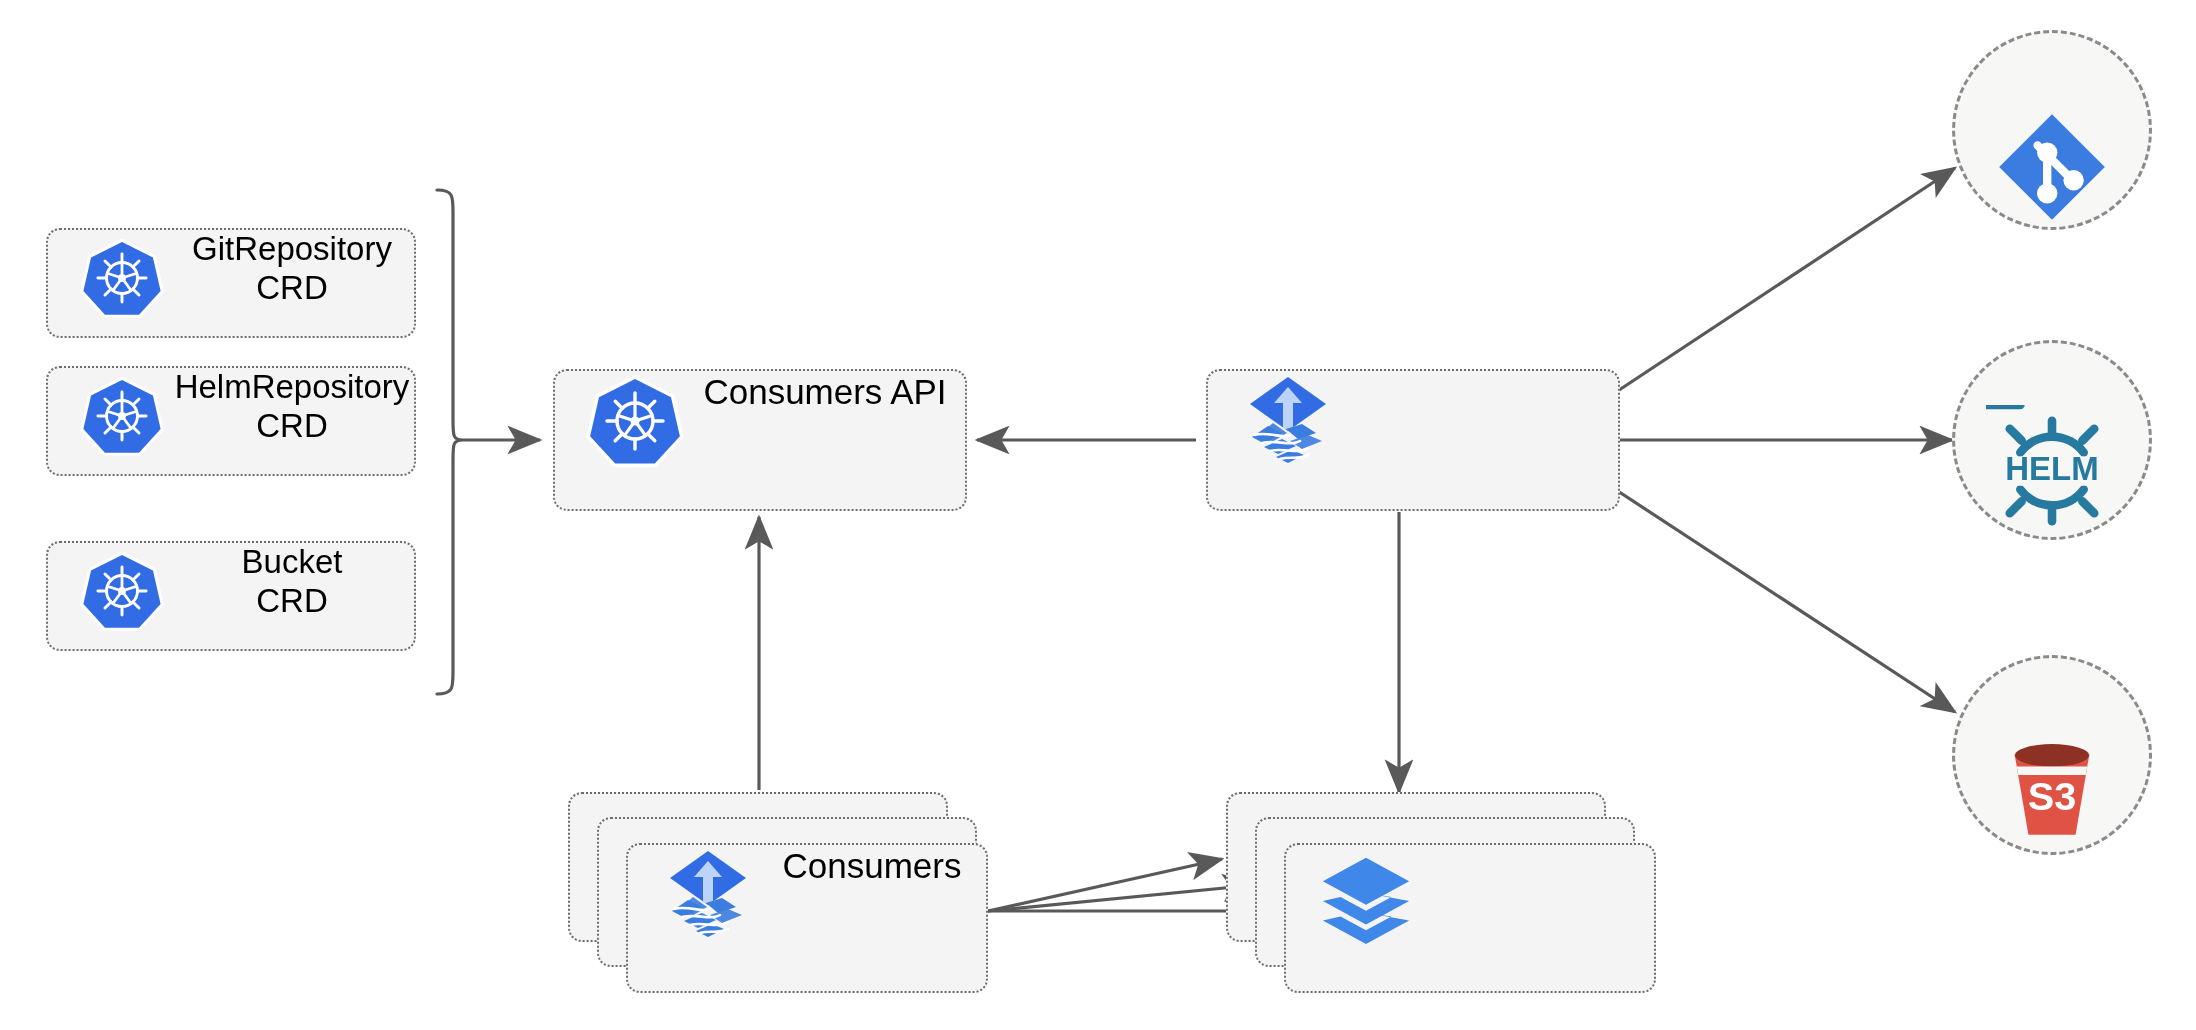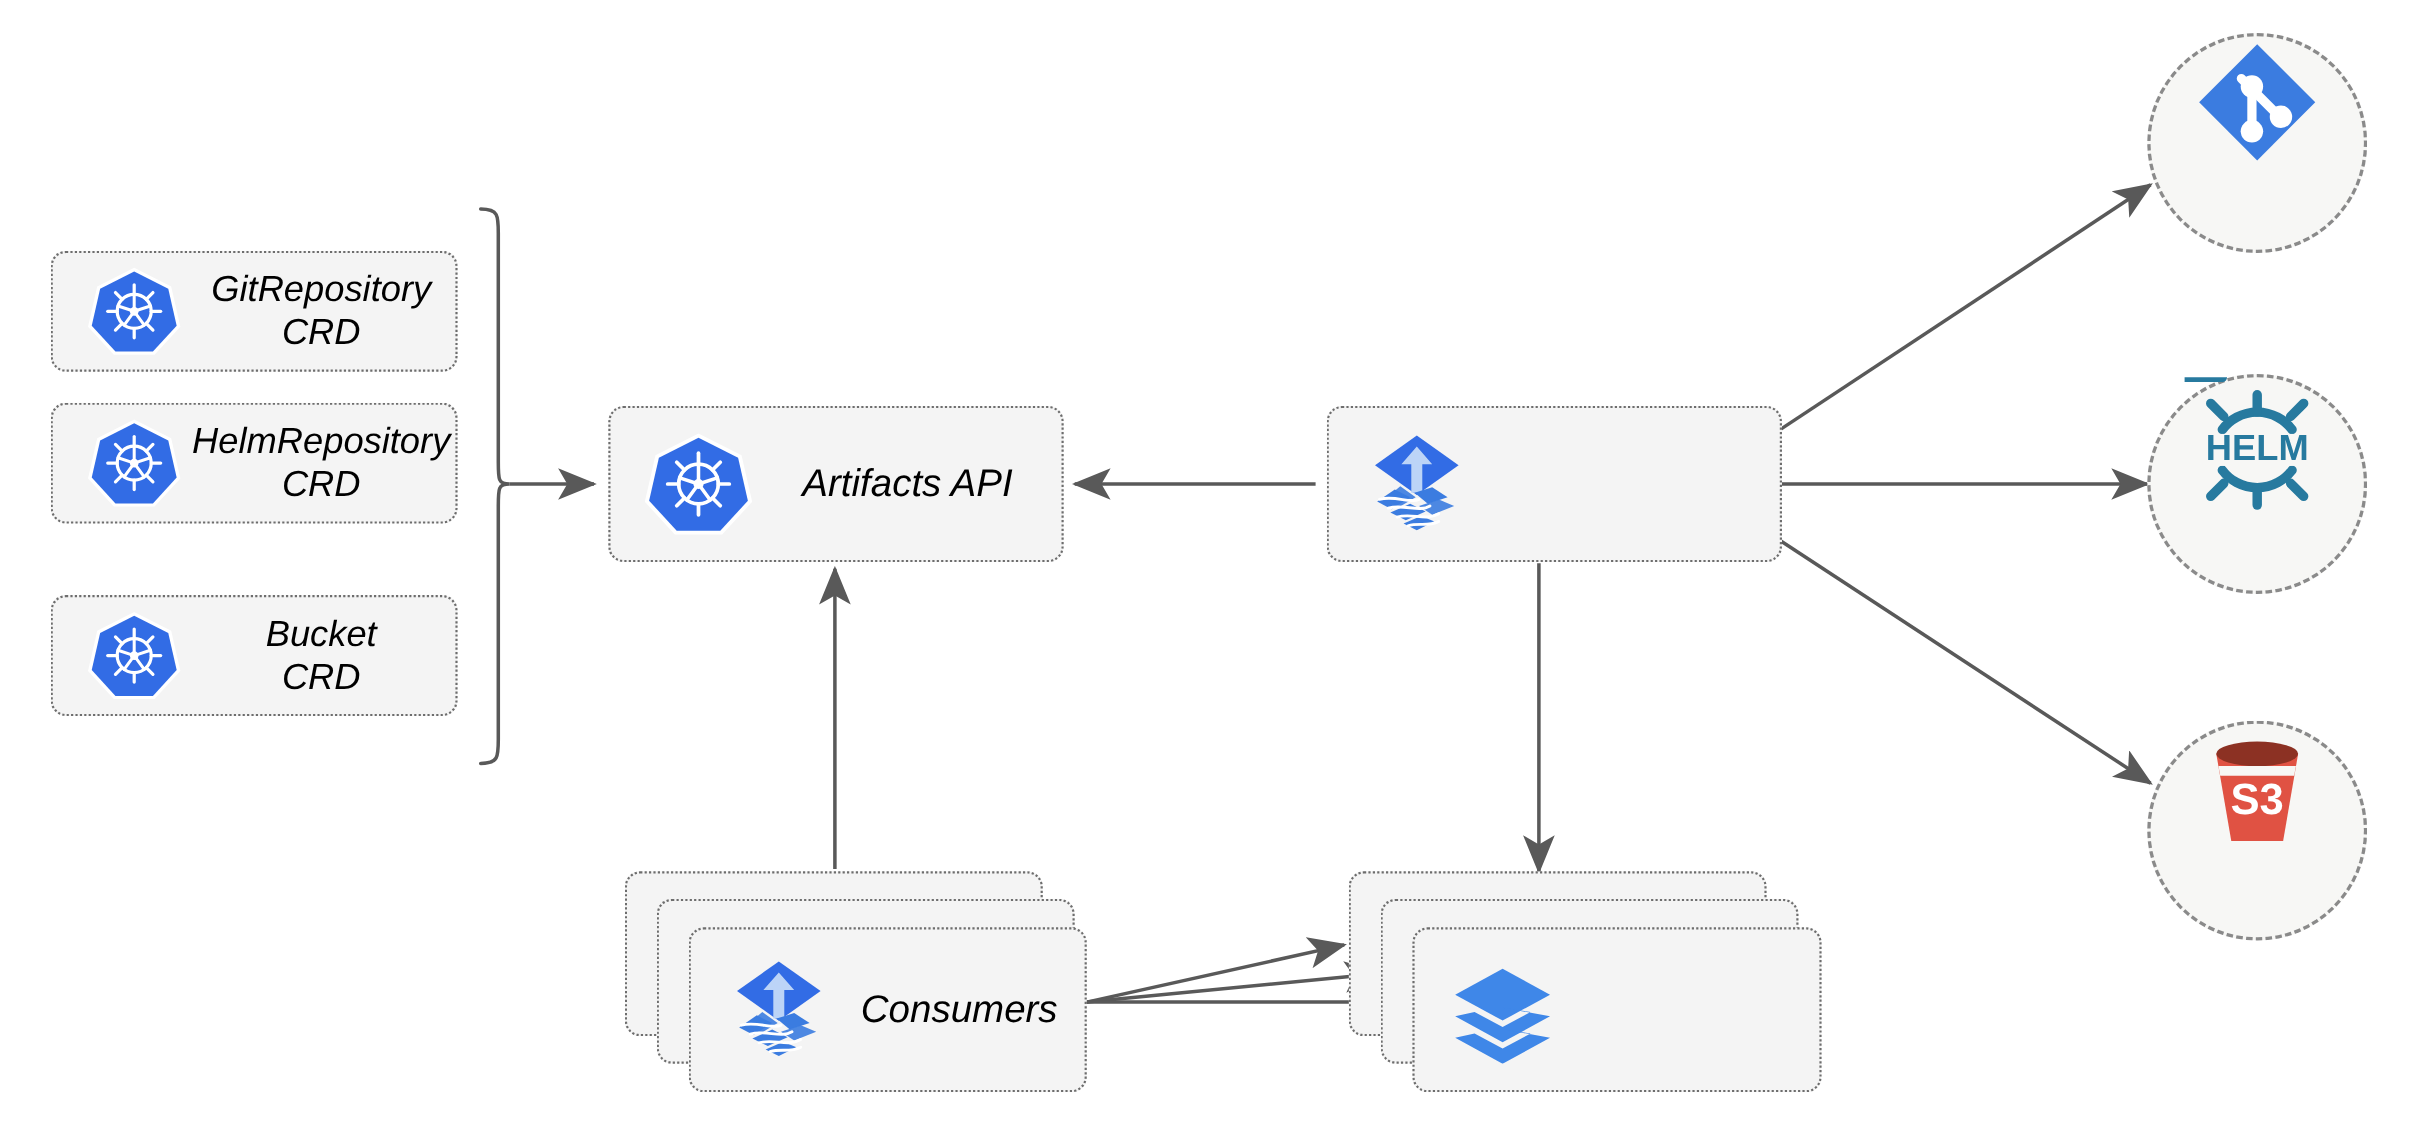--- a/index.html
+++ b/index.html
@@ -11,21 +11,21 @@
   
   .node{
     position:absolute;
     background:#f4f4f4;
     border:2px dotted #6d6d6d;
     border-radius:14px;
     box-sizing:border-box;
   }
   .node-inner{
     position:absolute;inset:0;
-    display:flex;align-items:center;font-style:italic;
+    display:flex;
   }
   .node-label{
     color:#000;
     font-size:33px;
     line-height:1.18;
     text-align:center;
     white-space:pre-line;
   }
   .icon-slot{display:flex;align-items:center;justify-content:center;flex:0 0 auto;}
 
@@ -39,21 +39,21 @@
   .wide .icon-slot{width:100px;height:100px;}
   .wide .node-label{flex:1;font-size:35px;}
 
   
   .ext-circle{
     position:absolute;
     border:3px dashed #8a8a8a;
     border-radius:50%;
     background:#f7f7f5;
     box-sizing:border-box;
-    display:flex;align-items:flex-start;justify-content:center;
+    display:flex;align-items:flex-end;justify-content:center;
   }
 
   svg.layer{position:absolute;left:0;top:0;width:2196px;height:1030px;overflow:visible;}
   svg.layer.behind{z-index:1;}
   .node,.ext-circle{z-index:3;}
   .stack-back{z-index:2;}
 
   .ic{display:block;}
 </style>
 </head>
@@ -206,21 +206,21 @@
           <g fill="none" stroke="#fff" stroke-width="3.2" stroke-linecap="round">
             <line x1="50" y1="50" x2="50" y2="32"></line>
               <line x1="50" y1="50" x2="67.1" y2="44.4"></line>
             <line x1="50" y1="50" x2="60.6" y2="64.6"></line>
               <line x1="50" y1="50" x2="39.4" y2="64.6"></line>
             <line x1="50" y1="50" x2="32.9" y2="44.4"></line>
           </g>
           <circle cx="50" cy="50" r="4.6" fill="#fff"></circle>
         </svg>
       </span>
-      <span class="node-label">Artifacts API</span>
+      <span class="node-label">Consumers API</span>
     </div>
   </div>
 
   <div class="node wide" style="left:1206px;top:369px;width:414px;height:142px;">
     <div class="node-inner">
       <span class="icon-slot">
         <svg class="ic" width="104" height="104" viewBox="0 0 100 100">
           <polygon points="50,6 88,33 50,60 12,33" fill="#326ce5"></polygon>
           <path d="M50,16 L64,32 L55,32 L55,58 L45,58 L45,32 L36,32 Z" fill="#bcd4f7"></path>
           <g fill="#3b7ce0">

